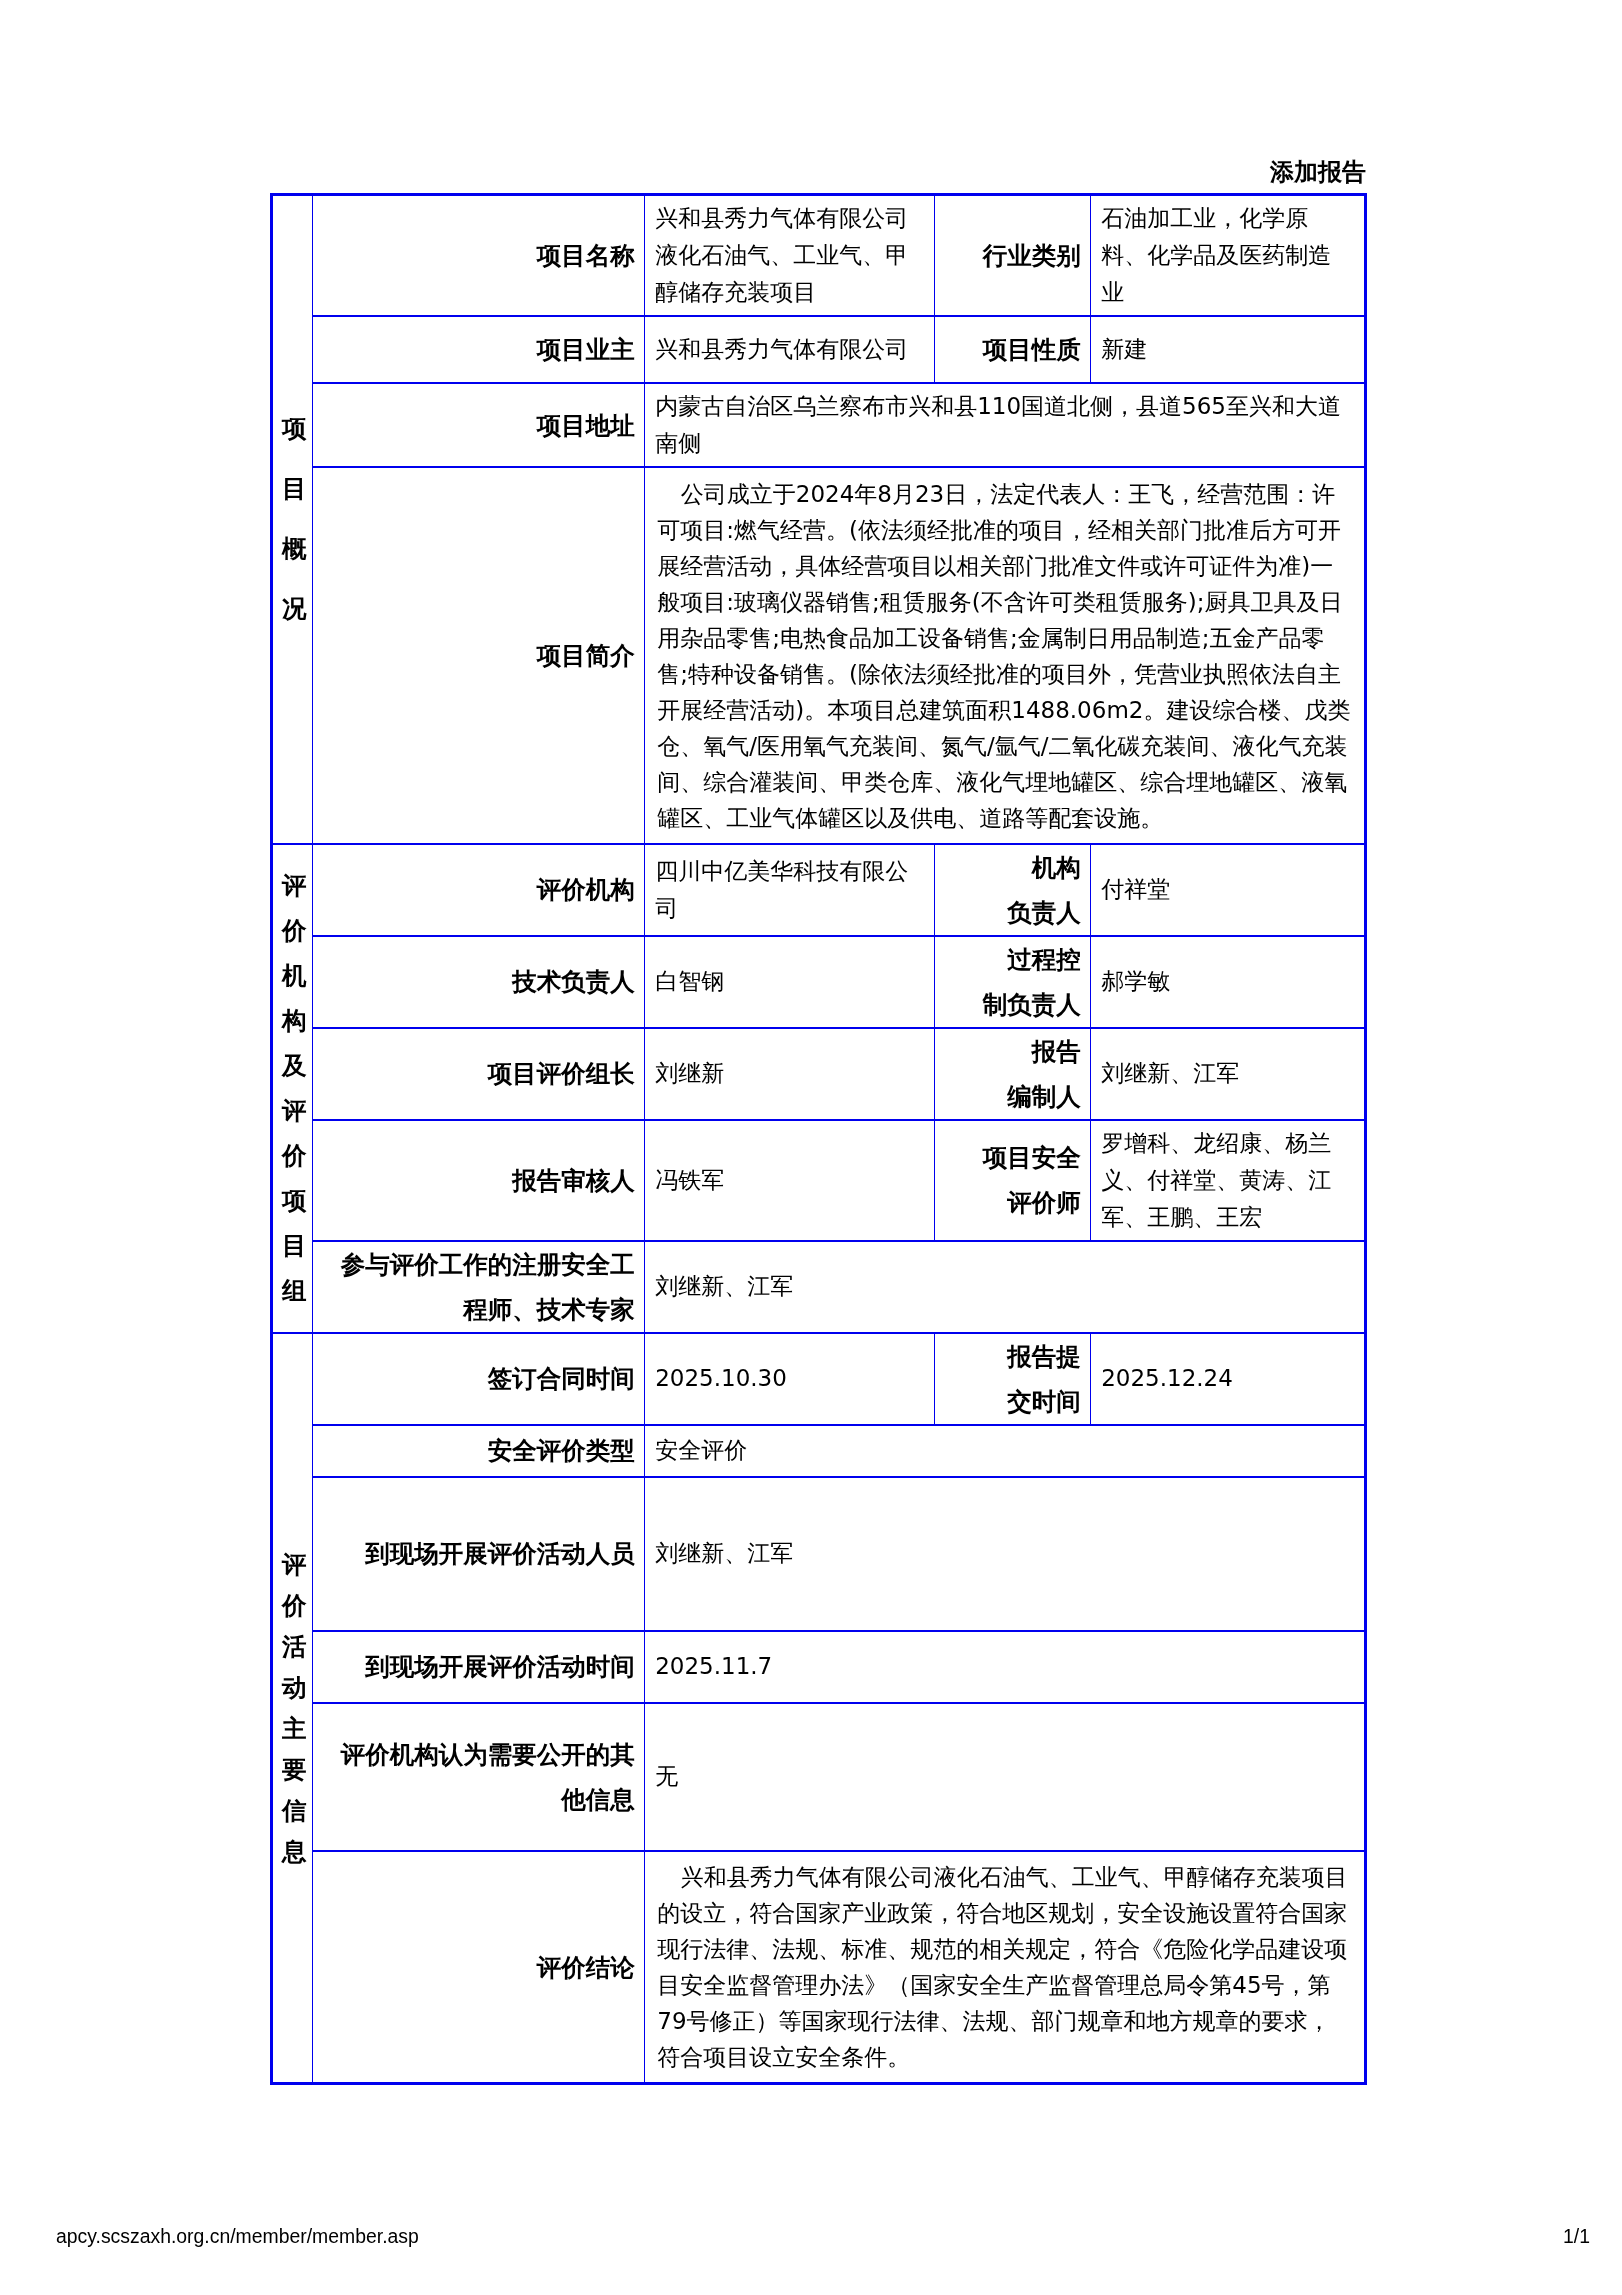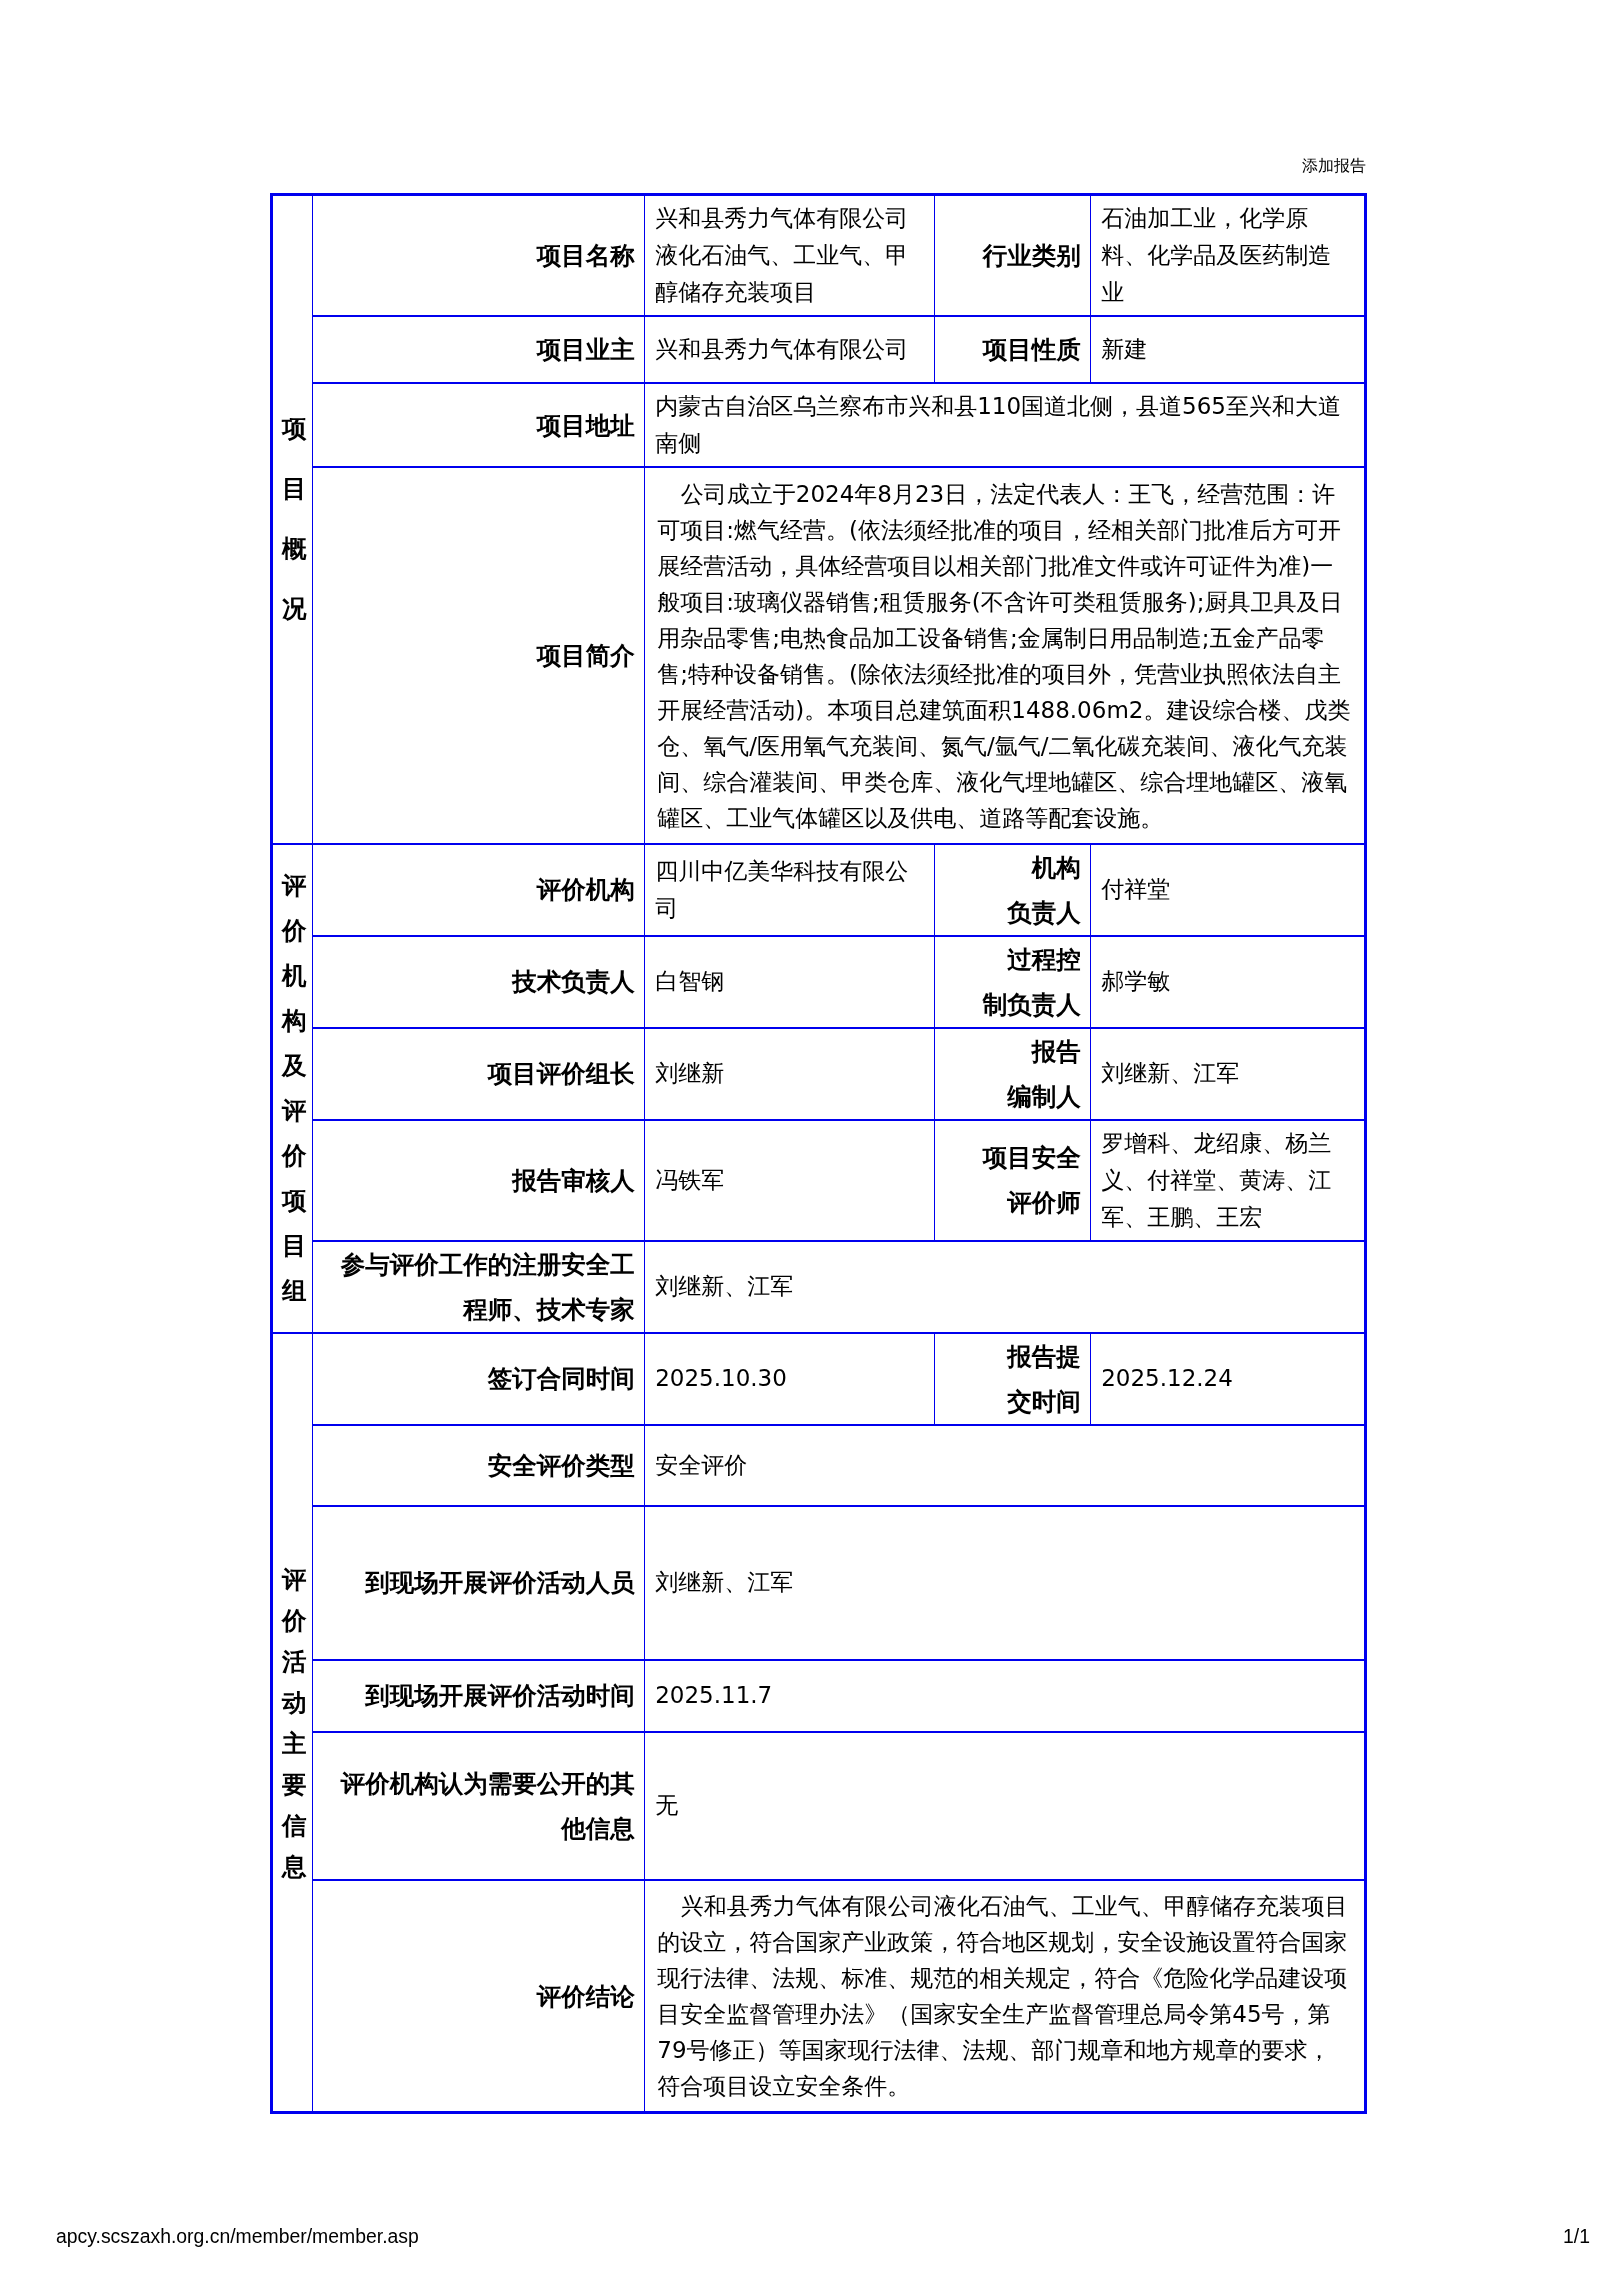--- a/index.html
+++ b/index.html
@@ -15,21 +15,21 @@
   }
   .sheet{position:relative;width:1622px;height:2295px;overflow:hidden;}
 
   .page-title{
     position:absolute;left:271px;top:124px;width:1094px;
     text-align:center;font-family:"DejaVu Serif","Liberation Serif",serif;
     font-size:32px;font-weight:normal;white-space:nowrap;
   }
   .add-report{
     position:absolute;top:156px;right:256px;
-    font-size:16px;font-weight:normal;cursor:pointer;white-space:nowrap;
+    font-size:24px;font-weight:bold;cursor:pointer;white-space:nowrap;
   }
 
   table.report{
     position:absolute;left:270px;top:193px;
     width:1094px;table-layout:fixed;
     border-collapse:collapse;border:3.6px solid var(--blue);
     background:var(--bg);
   }
   table.report th,table.report td{
     border-left:1.5px solid var(--blue);
@@ -150,21 +150,21 @@
     <tr style="height:79px">
       <td class="shead s3" rowspan="6">
         <div class="vtext">评价活动主要信息</div>
       </td>
       <th class="lbl">签订合同时间</th>
       <td class="val">2025.10.30</td>
       <th class="lbl">报告提
 交时间</th>
       <td class="val">2025.12.24</td>
     </tr>
-    <tr style="height:81px">
+    <tr style="height:52px">
       <th class="lbl">安全评价类型</th>
       <td class="val" colspan="3">安全评价</td>
     </tr>
     <tr style="height:154px">
       <th class="lbl">到现场开展评价活动人员</th>
       <td class="val" colspan="3">刘继新、江军</td>
     </tr>
     <tr style="height:72px">
       <th class="lbl">到现场开展评价活动时间</th>
       <td class="val" colspan="3">2025.11.7</td>

